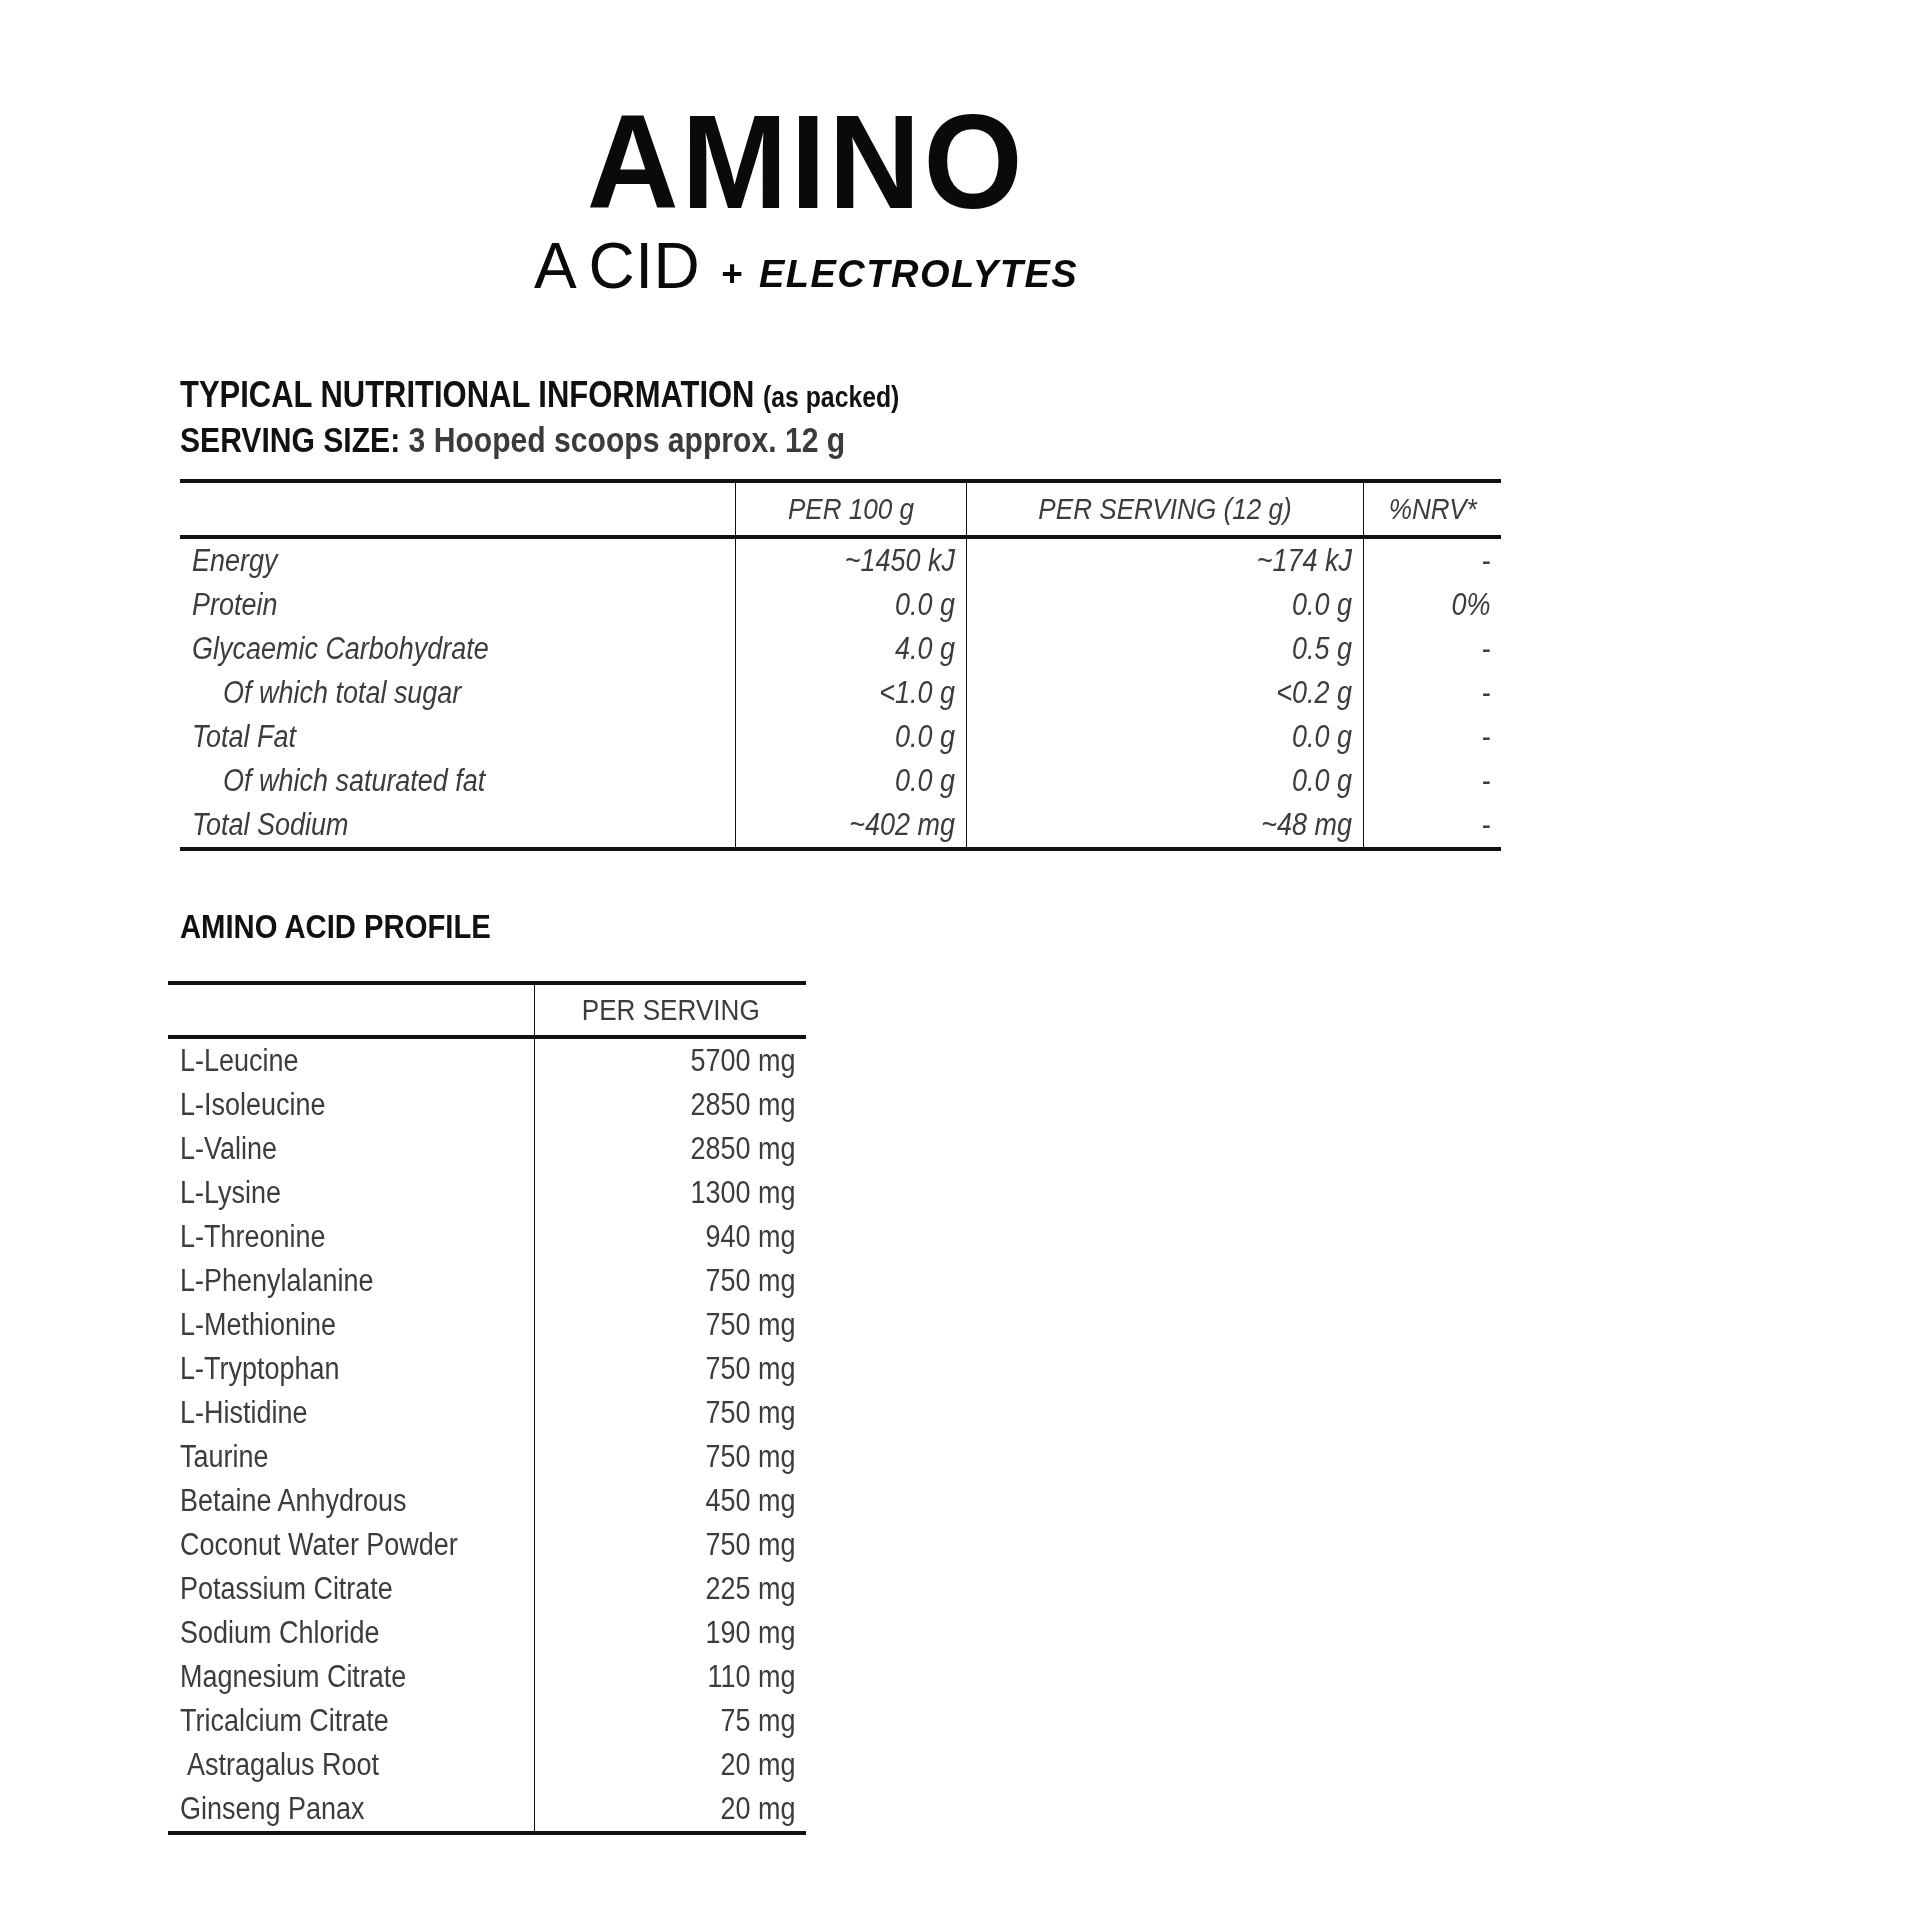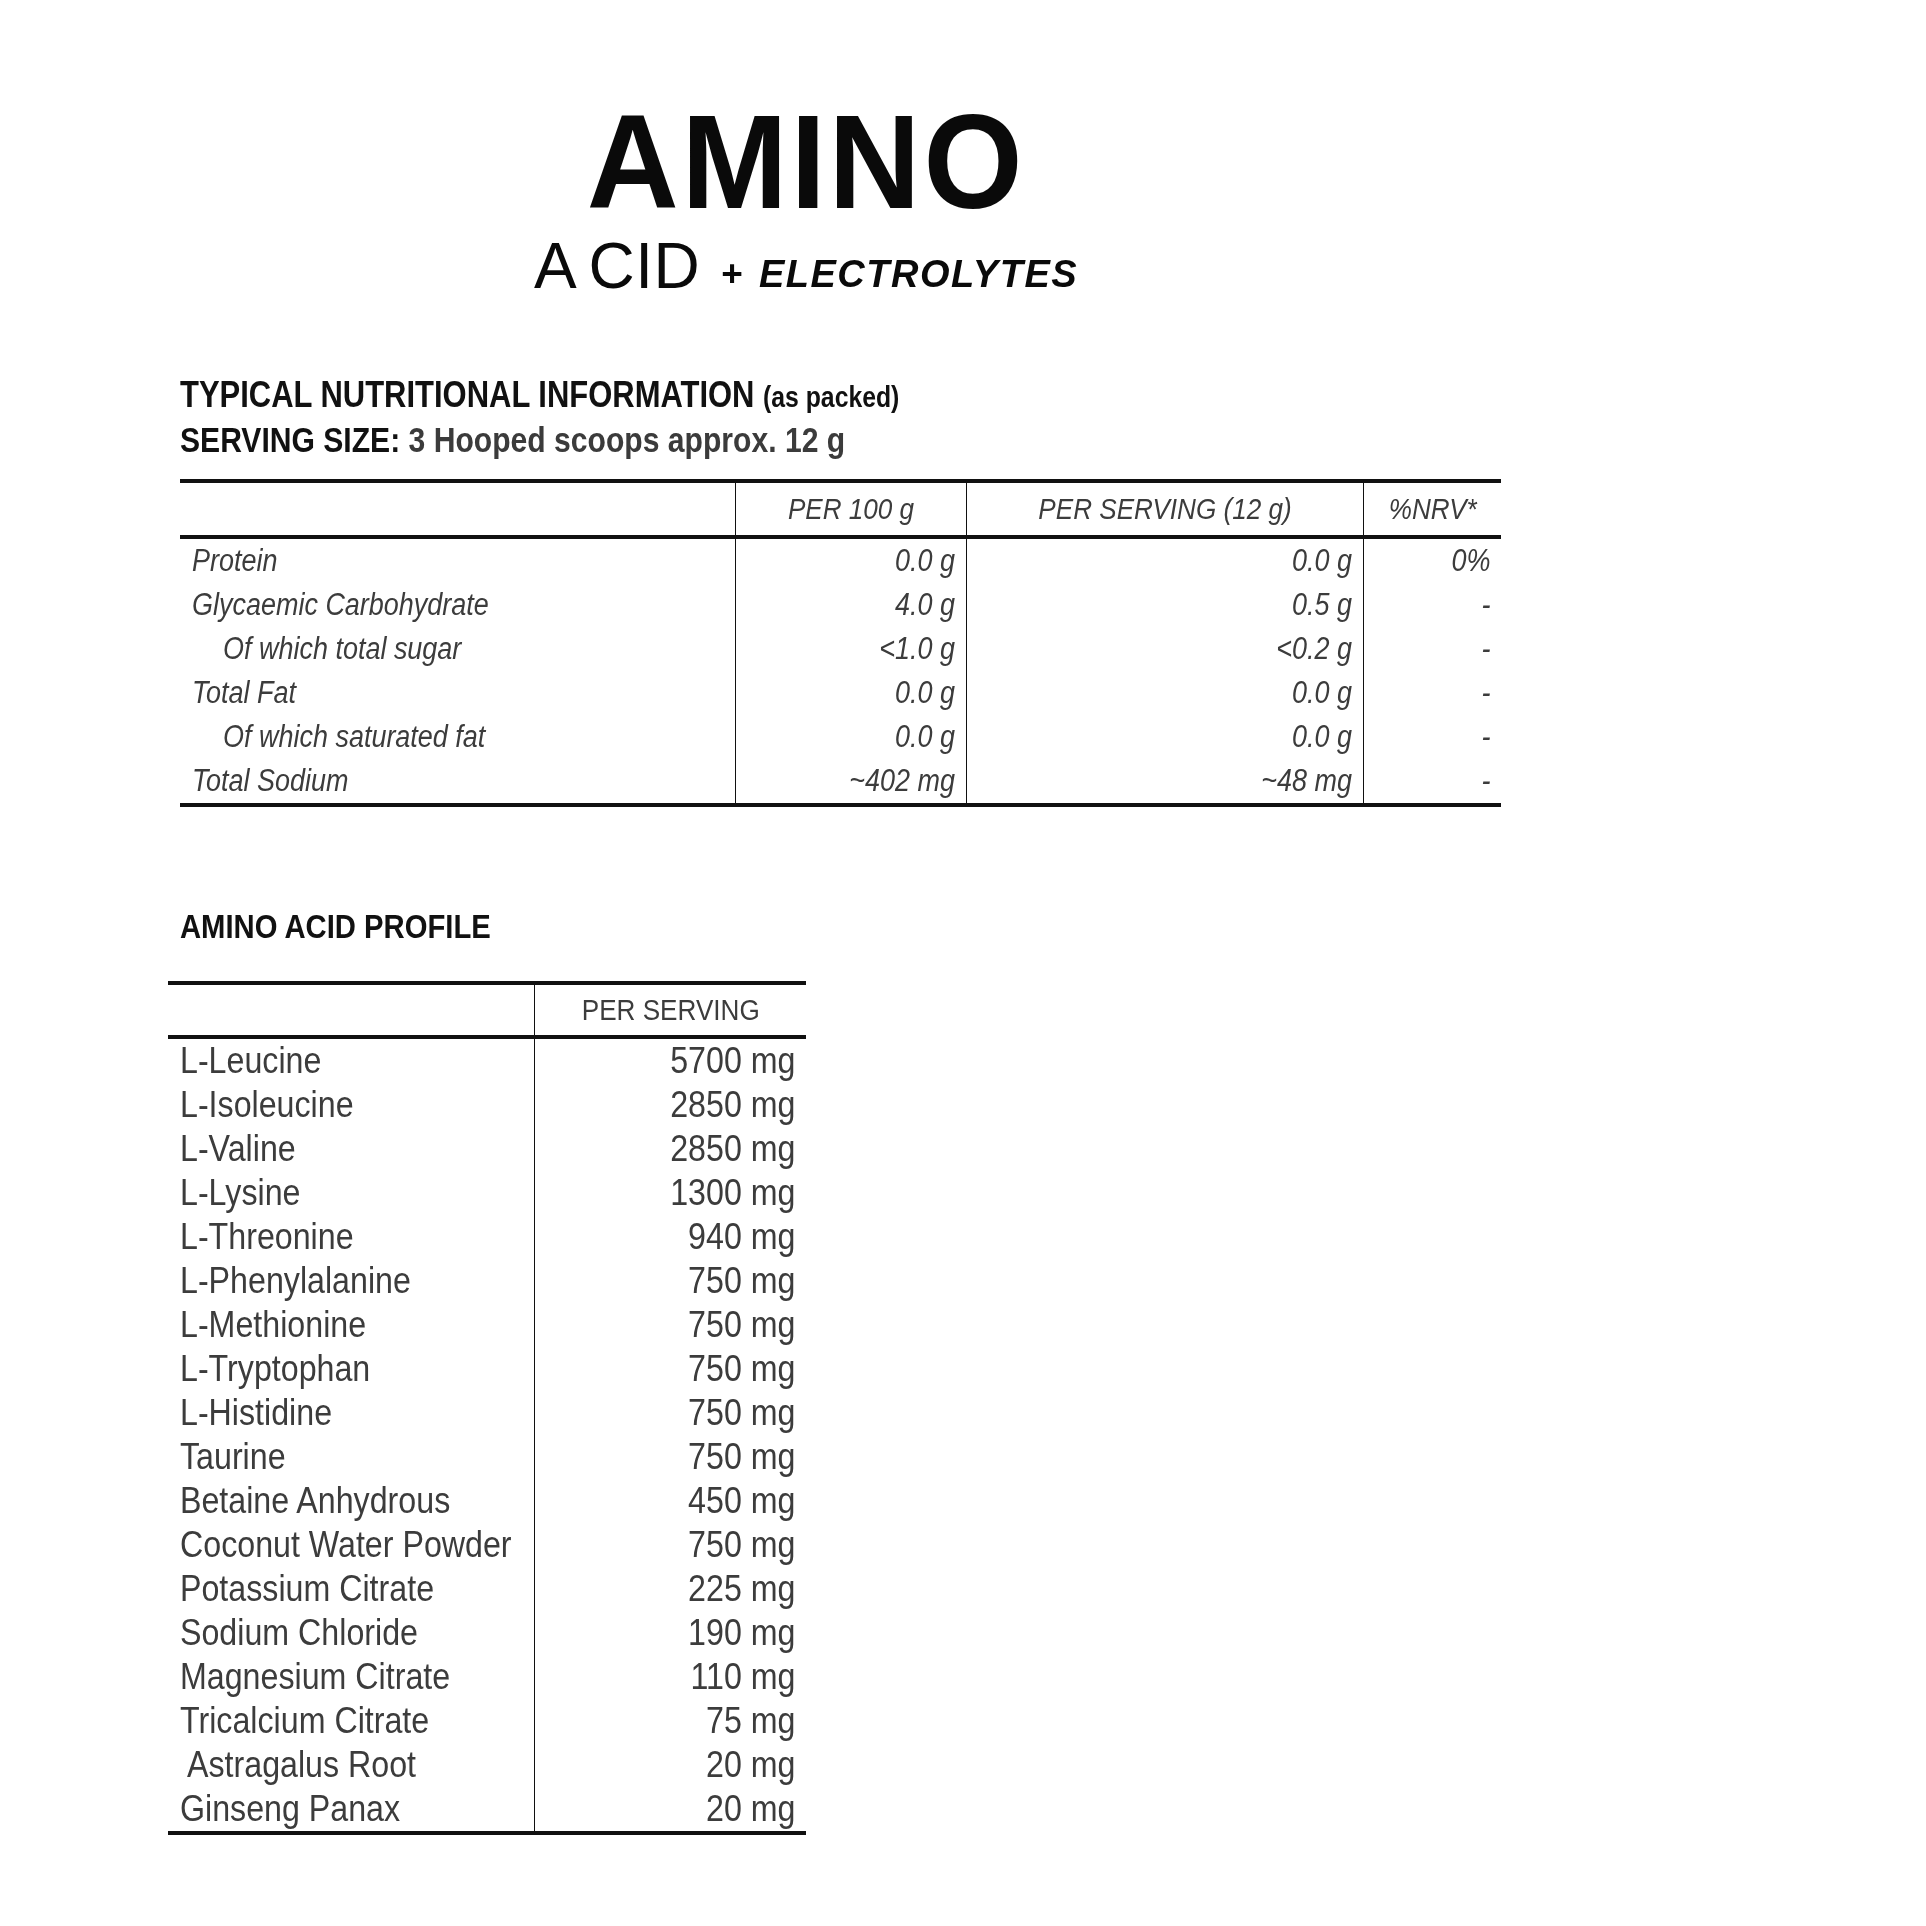--- a/index.html
+++ b/index.html
@@ -154,21 +154,21 @@
   }
   #amino-table .hdr-row td {
     border-bottom: 4.5px solid #111111;
     height: 50px;
     vertical-align: middle;
     font-size: 30px;
   }
   #amino-table td {
     height: 44px;
     vertical-align: middle;
-    font-size: 37px;
+    font-size: 31px;
   }
   #amino-table .col-aname { width: 366px; border-left: none; border-right: 1.5px solid #111111; }
   #amino-table .col-aval  { width: 272px; border-right: none; }
   #amino-table tbody td { border-top: none; border-bottom: none; }
   #amino-table .name-pad { padding-left: 12px; text-align: left; }
   #amino-table .name-pad .cellinner { transform-origin: left center; }
   #amino-table .name-space { padding-left: 19px; }
 </style>
 </head>
 <body>
@@ -215,20 +215,34 @@
           <span class="cellinner ci-center">PER SERVING (12 g)</span>
         </td>
       <td class="col-nrv hdr-c">
           <span class="cellinner ci-center">%NRV*</span>
         </td>
     </tr>
   </thead>
   <tbody id="nutrition-body">
       <tr>
         <td class="col-label lbl">
+          <span class="cellinner">Energy</span>
+        </td>
+        <td class="col-p100 val">
+          <span class="cellinner ci-right">~1450 kJ</span>
+        </td>
+        <td class="col-pserv val">
+          <span class="cellinner ci-right">~174 kJ</span>
+        </td>
+        <td class="col-nrv val">
+          <span class="cellinner ci-right">-</span>
+        </td>
+      </tr>
+      <tr>
+        <td class="col-label lbl">
           <span class="cellinner">Protein</span>
         </td>
         <td class="col-p100 val">
           <span class="cellinner ci-right">0.0 g</span>
         </td>
         <td class="col-pserv val">
           <span class="cellinner ci-right">0.0 g</span>
         </td>
         <td class="col-nrv val">
           <span class="cellinner ci-right">0%</span>

